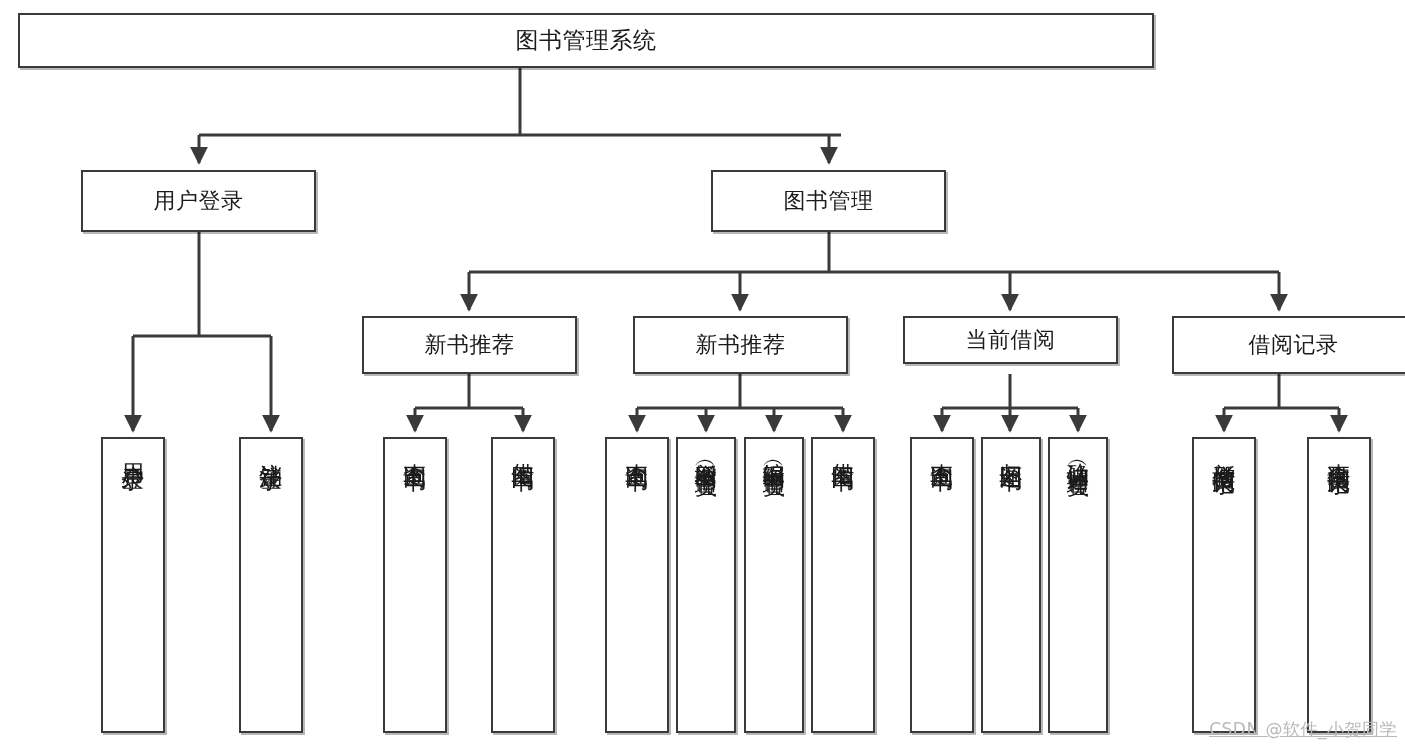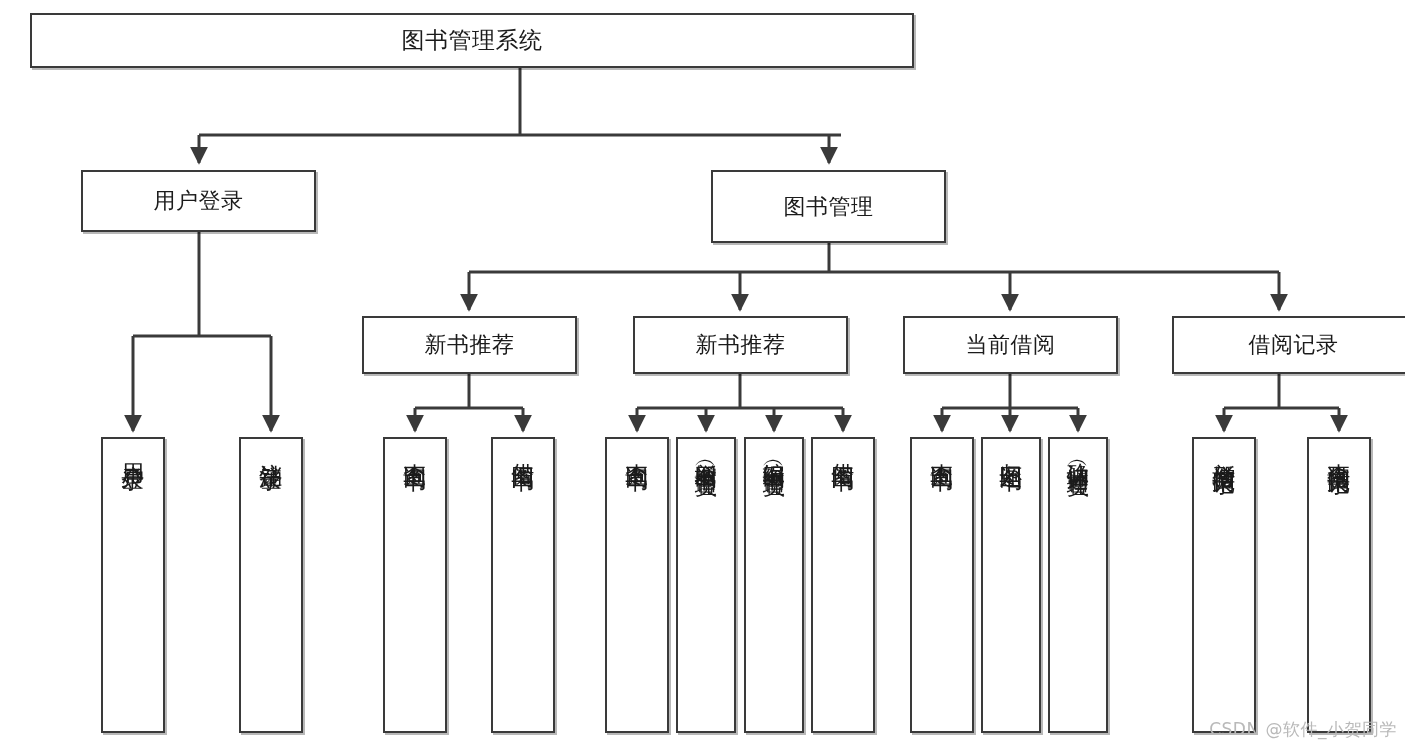--- a/index.html
+++ b/index.html
@@ -59,20 +59,21 @@
   .node.leaf.tall .lbl{font-size:22px;}
   .watermark{
     position:absolute;
     right:8px;
     bottom:6px;
     font-size:17px;
     color:#b9b9b9;
     letter-spacing:0.5px;
     z-index:3;
     white-space:nowrap;
+    text-decoration:underline;
   }
 </style>
 </head>
 <body>
 
 <div id="canvas">
 
   <svg id="wires" viewBox="0 0 1405 747" xmlns="http://www.w3.org/2000/svg">
     <defs>
       <marker id="arrow" viewBox="0 0 10 10" refX="9" refY="5" markerWidth="6" markerHeight="6" orient="auto-start-reverse">
@@ -116,38 +117,38 @@
       <path d="M 1010 408 L 1010 431" marker-end="url(#arrow)"></path>
       <path d="M 1078 408 L 1078 431" marker-end="url(#arrow)"></path>
 
       <path d="M 1279 374 L 1279 408"></path>
       <path d="M 1224 408 L 1339 408"></path>
       <path d="M 1224 408 L 1224 431" marker-end="url(#arrow)"></path>
       <path d="M 1339 408 L 1339 431" marker-end="url(#arrow)"></path>
     </g>
   </svg>
 
-  <div class="node root" style="left:18px;top:13px;width:884px;height:55px;margin-left:12px;">
+  <div class="node root" style="left:18px;top:13px;width:1136px;height:55px;">
     <span class="lbl">图书管理系统</span>
   </div>
 
   <div class="node" style="left:81px;top:170px;width:235px;height:62px;">
     <span class="lbl">用户登录</span>
   </div>
-  <div class="node" style="left:711px;top:170px;width:235px;height:73px;">
+  <div class="node" style="left:711px;top:170px;width:235px;height:62px;">
     <span class="lbl">图书管理</span>
   </div>
 
   <div class="node" style="left:362px;top:316px;width:215px;height:58px;justify-content:center;">
     <span class="lbl">新书推荐</span>
   </div>
   <div class="node" style="left:633px;top:316px;width:215px;height:58px;">
     <span class="lbl">新书推荐</span>
   </div>
-  <div class="node" style="left:903px;top:316px;width:215px;height:58px;">
+  <div class="node" style="left:903px;top:316px;width:215px;height:48px;">
     <span class="lbl">当前借阅</span>
   </div>
   <div class="node" style="left:1172px;top:316px;width:243px;height:58px;">
     <span class="lbl">借阅记录</span>
   </div>
 
   <div class="node leaf" style="left:101px;top:437px;width:64px;height:296px;">
     <span class="lbl">用户登录</span>
   </div>
   <div class="node leaf" style="left:239px;top:437px;width:64px;height:296px;">

